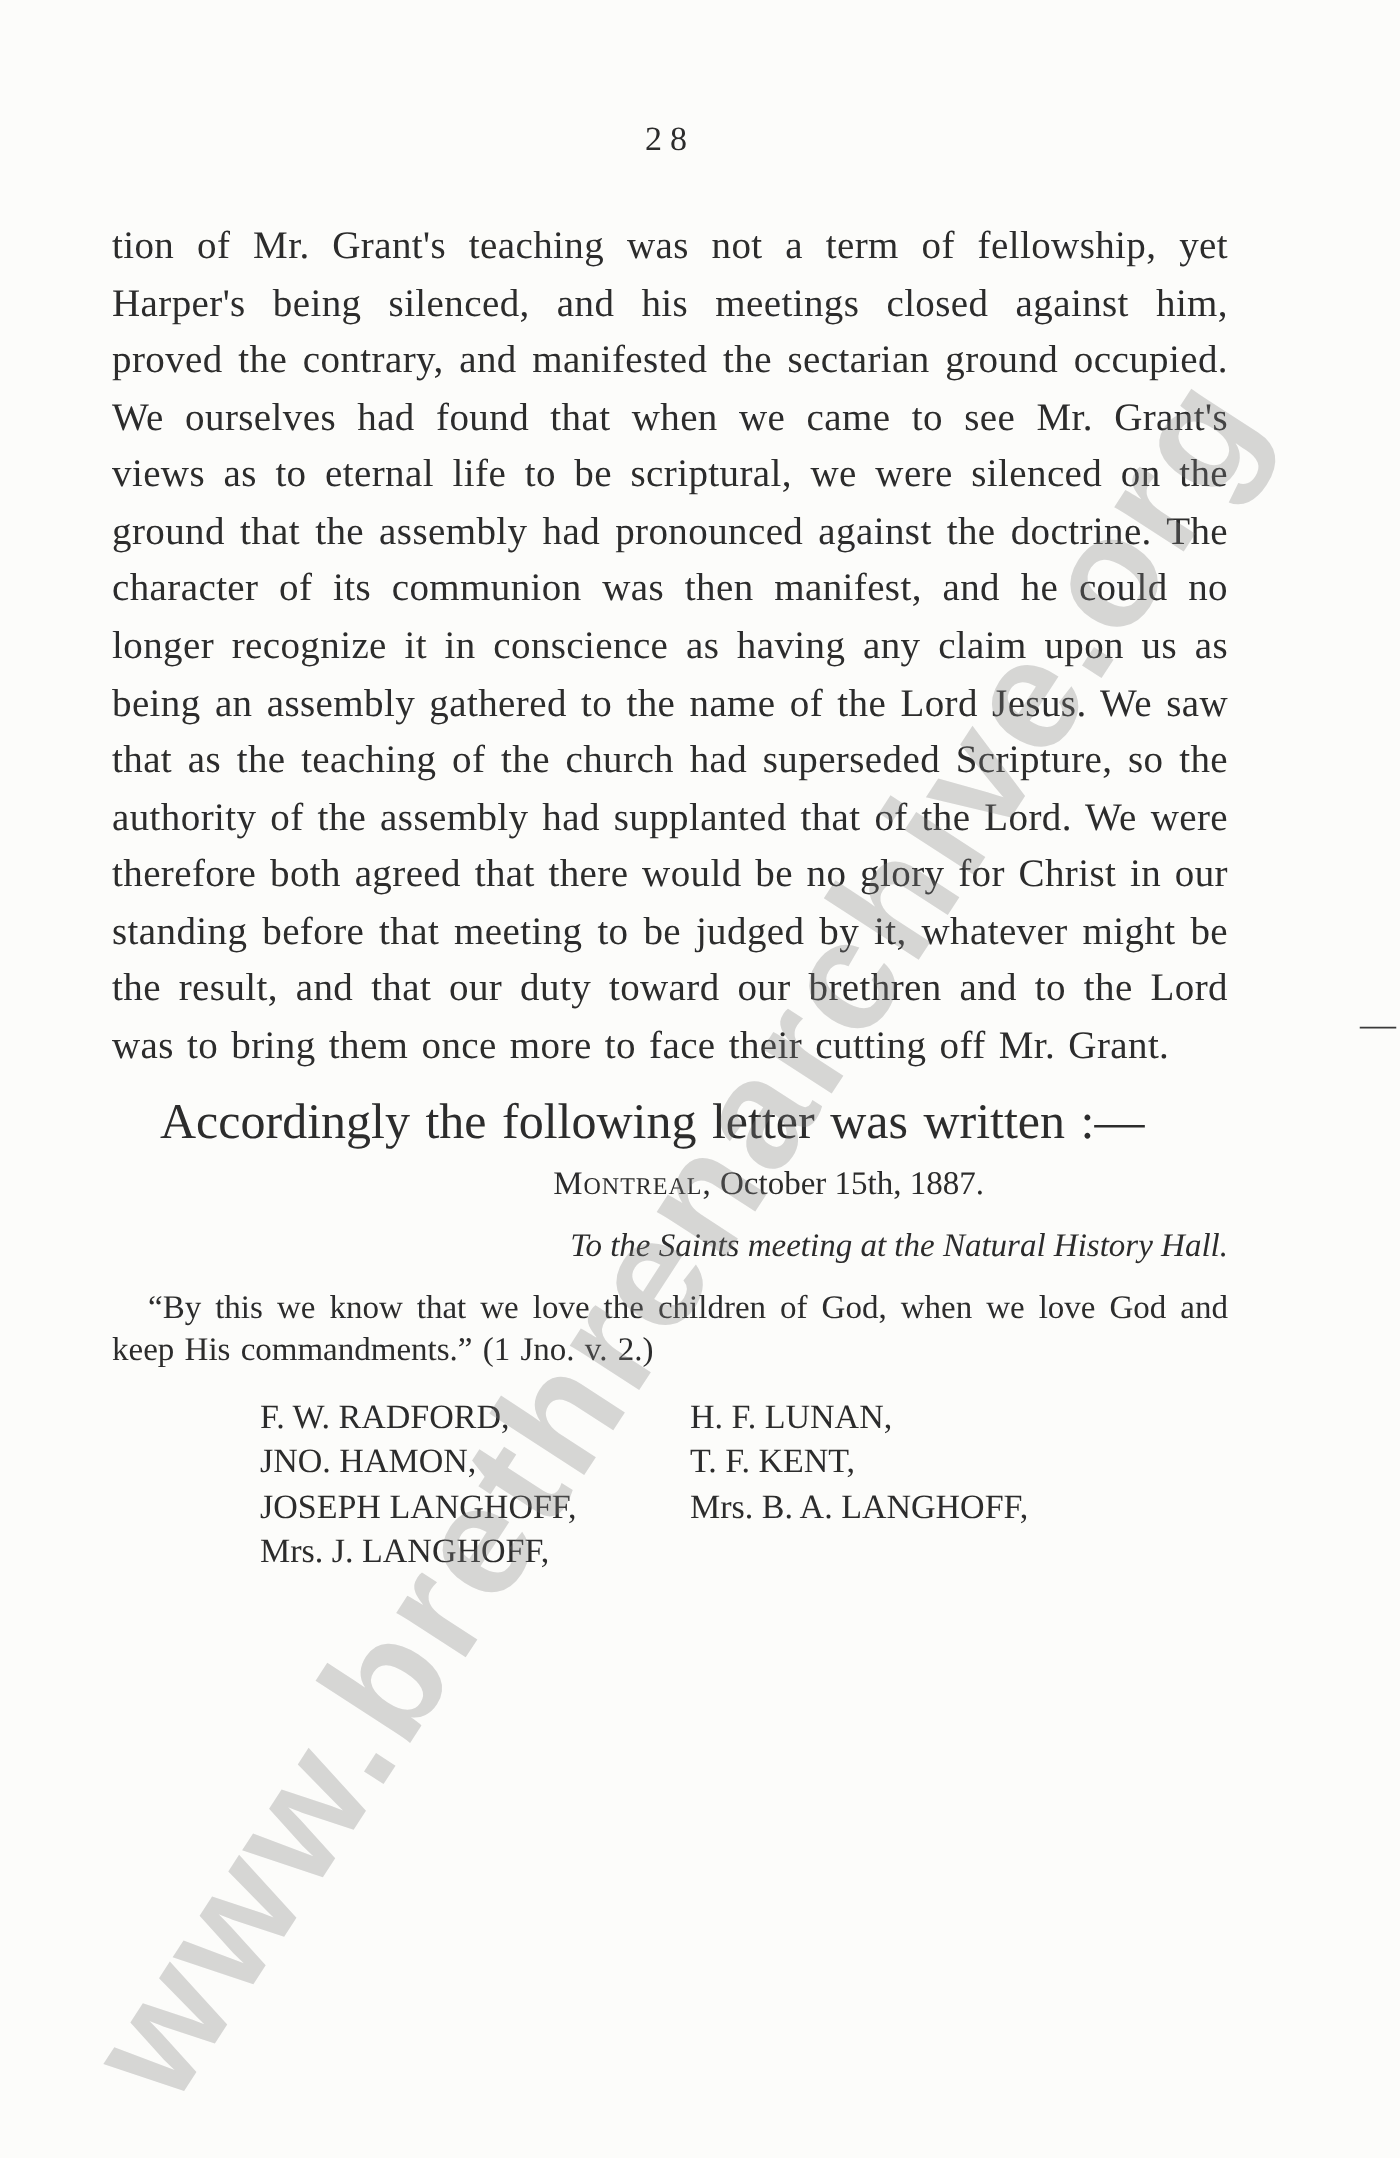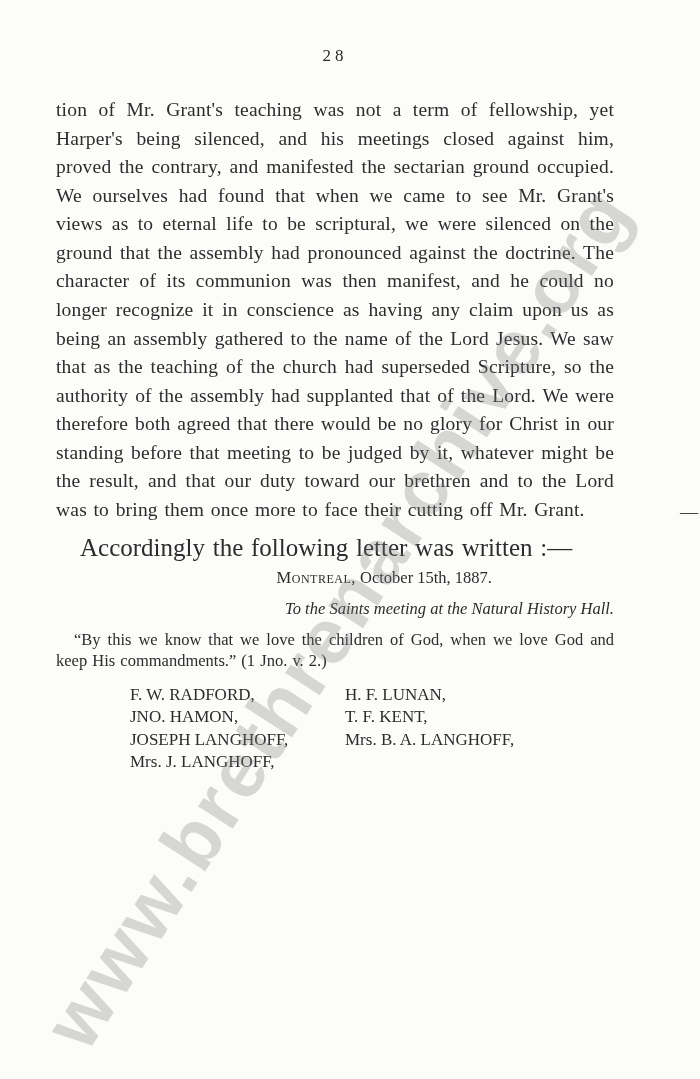--- a/index.html
+++ b/index.html
@@ -9,21 +9,21 @@
     height: 1079px;
     background: #fcfcfa;
     color: #2c2c2c;
     font-family: "Liberation Serif", "DejaVu Serif", serif;
     position: relative;
     overflow: hidden;
   }
   .page {
     position: absolute;
     inset: 0;
-    padding: 46px 86px 0 56px;
+    padding: 60px 86px 0 56px;
     z-index: 1;
   }
   .watermark {
     position: absolute;
     left: 26px;
     top: 1015px;
     transform: rotate(-57deg);
     transform-origin: 0 0;
     font-family: "Liberation Sans", "DejaVu Sans", sans-serif;
     font-weight: bold;

